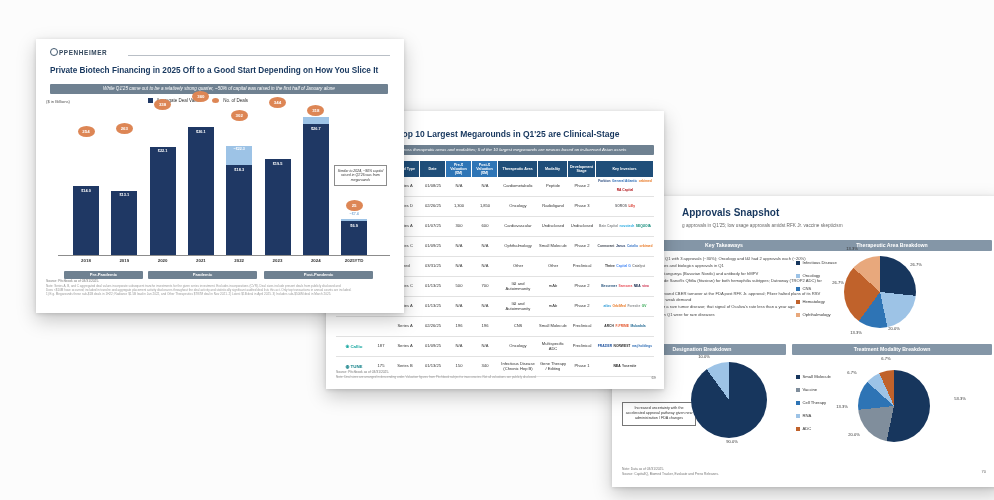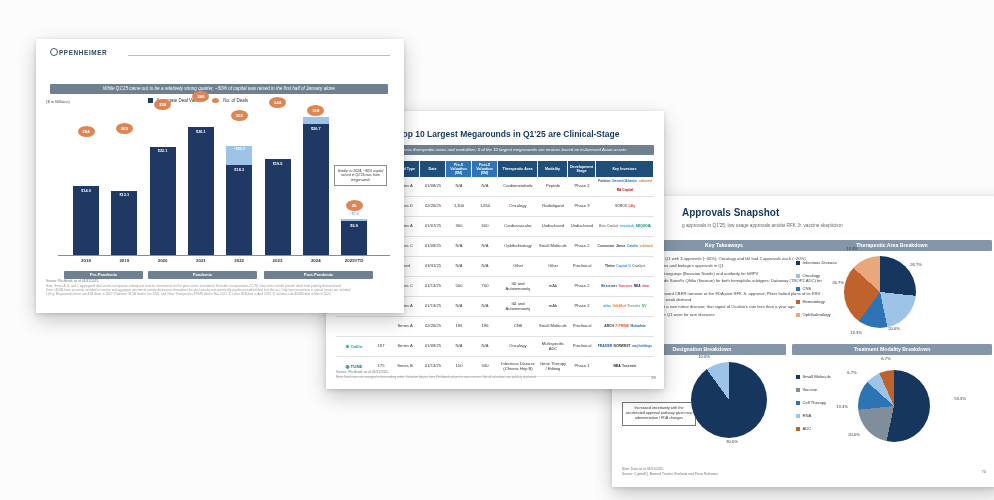--- a/index.html
+++ b/index.html
@@ -355,20 +355,21 @@
     <p class="abs" id="s2-note">Note: Deal sizes are arranged in descending order. Valuation figures from Pitchbook subject to inaccuracies. Not all valuations are publicly disclosed.</p>
     <p class="abs" id="s2-page">69</p>
   </section>
 
   <section class="slide" id="slide1">
     <div class="abs" id="logo">
       <span id="o-ring"></span>
       <span id="logo-txt">PPENHEIMER</span>
     </div>
     <div class="abs" id="logo-rule"></div>
+    <h2 class="abs" id="s1-title">Private Biotech Financing in 2025 Off to a Good Start Depending on How You Slice It</h2>
     <div class="abs banner" id="s1-banner">While Q1'25 came out to be a relatively strong quarter, ~50% of capital was raised in the first half of January alone</div>
     <p class="abs" id="s1-units">($ in Billions)</p>
     <div class="abs" id="s1-legend">
       <span class="sw"></span>
       <span>Aggregate Deal Value</span>
       <span class="ovm"></span>
       <span>No. of Deals</span>
     </div>
     <div id="s1chart">
       <div class="abs axisline"></div>

